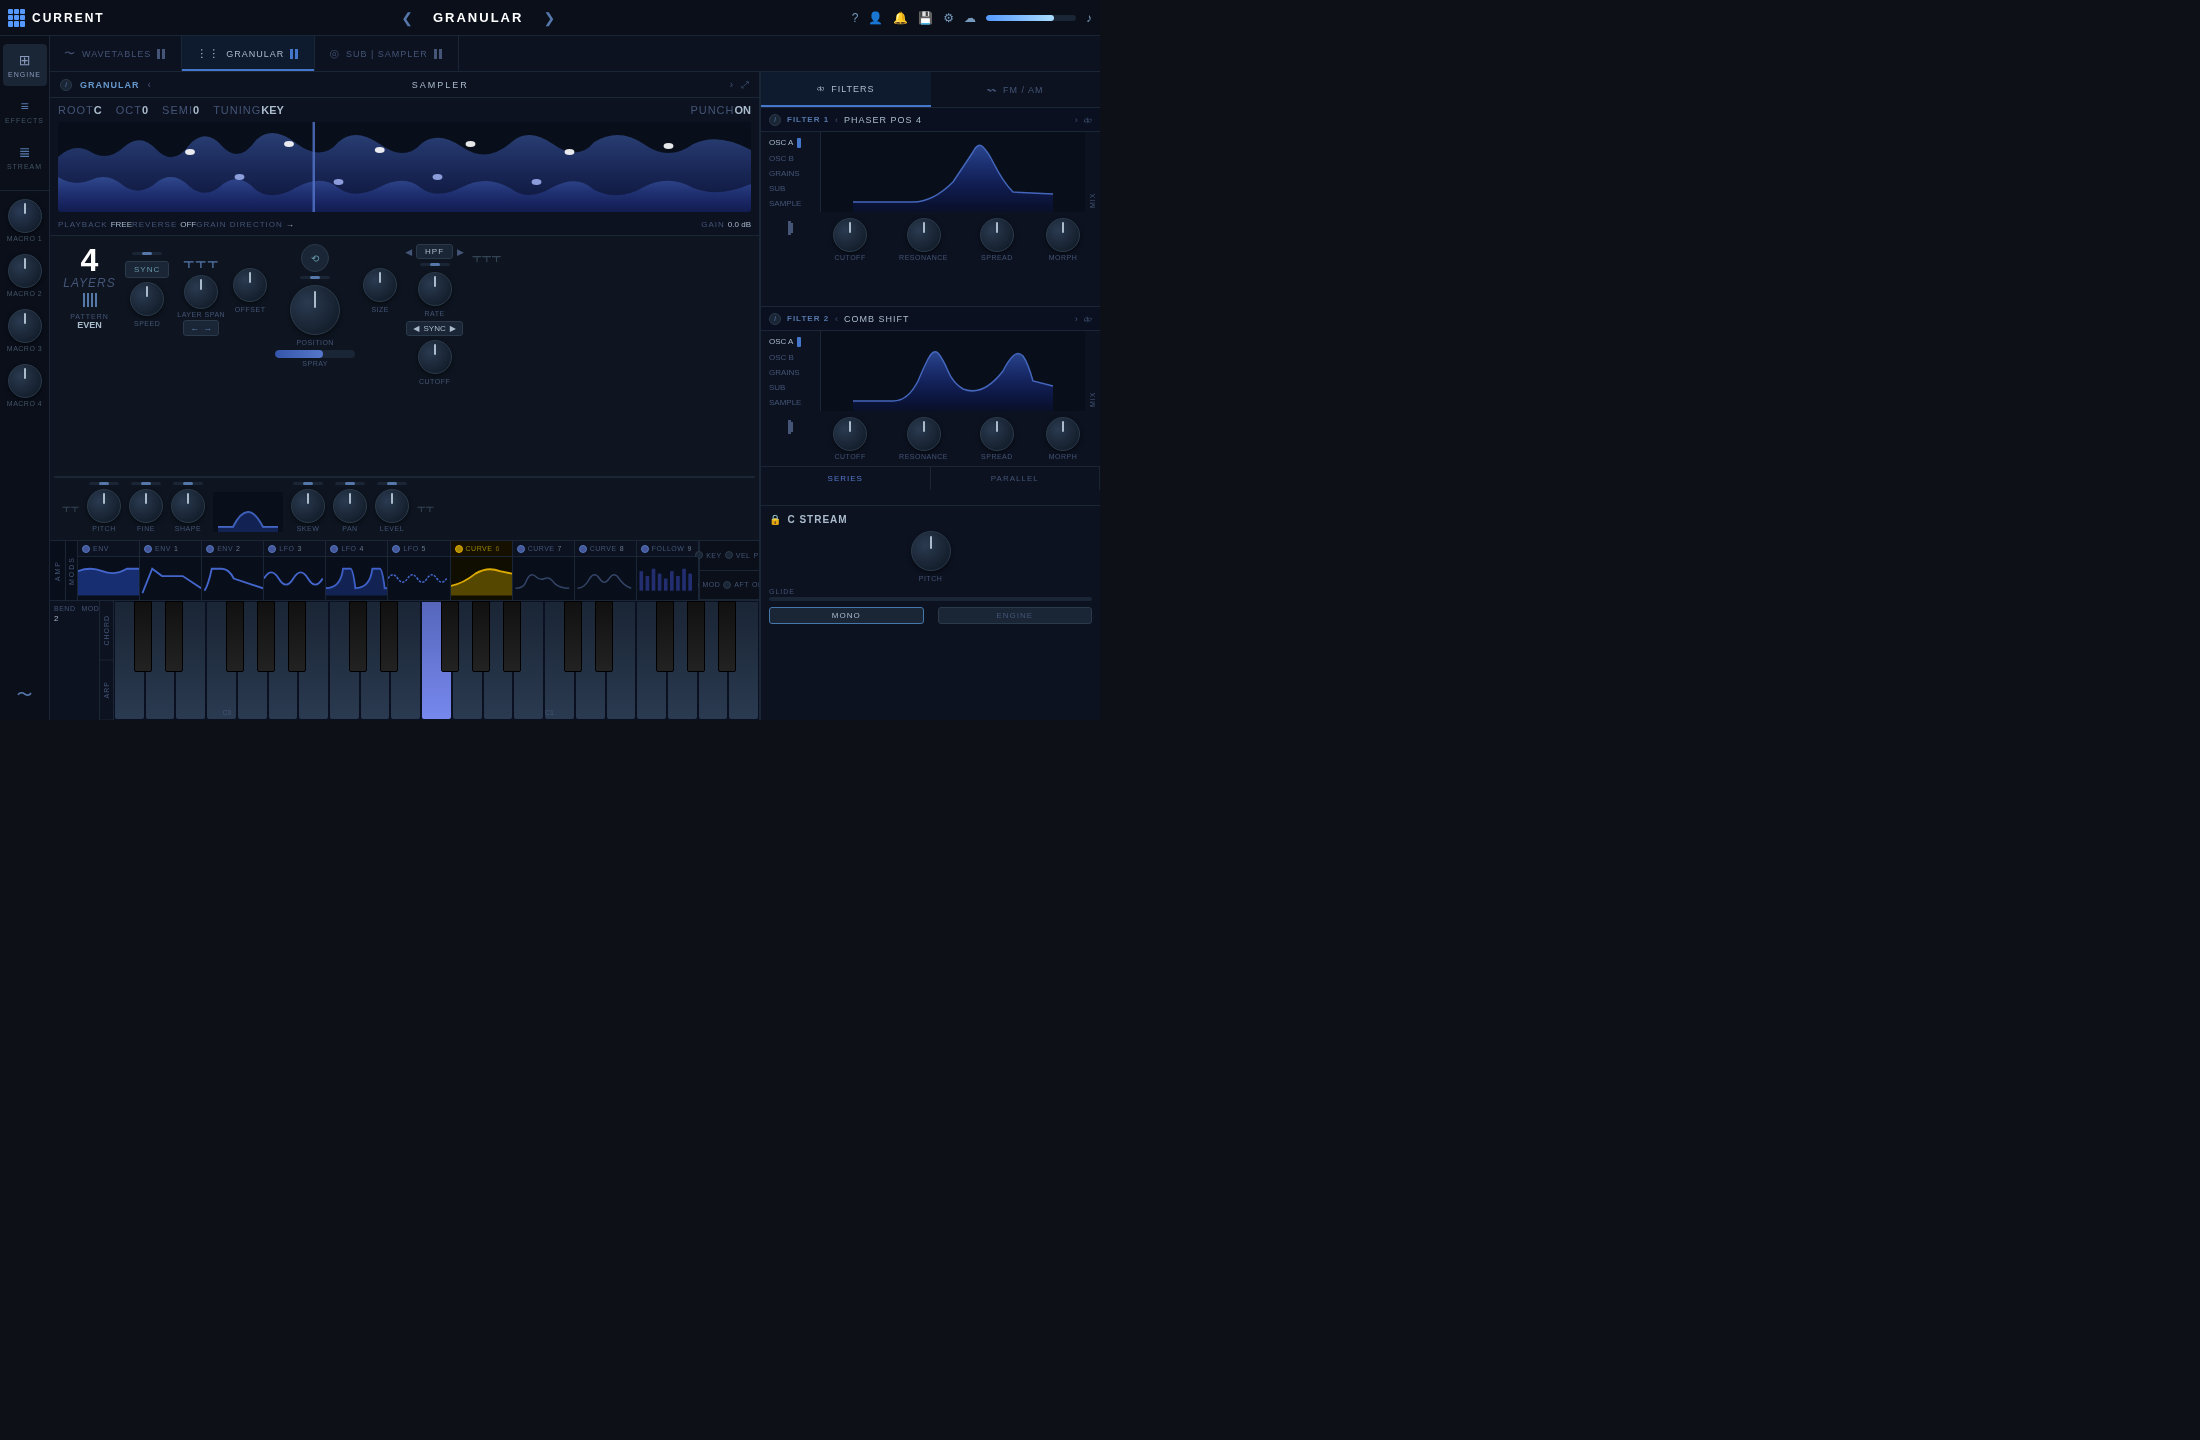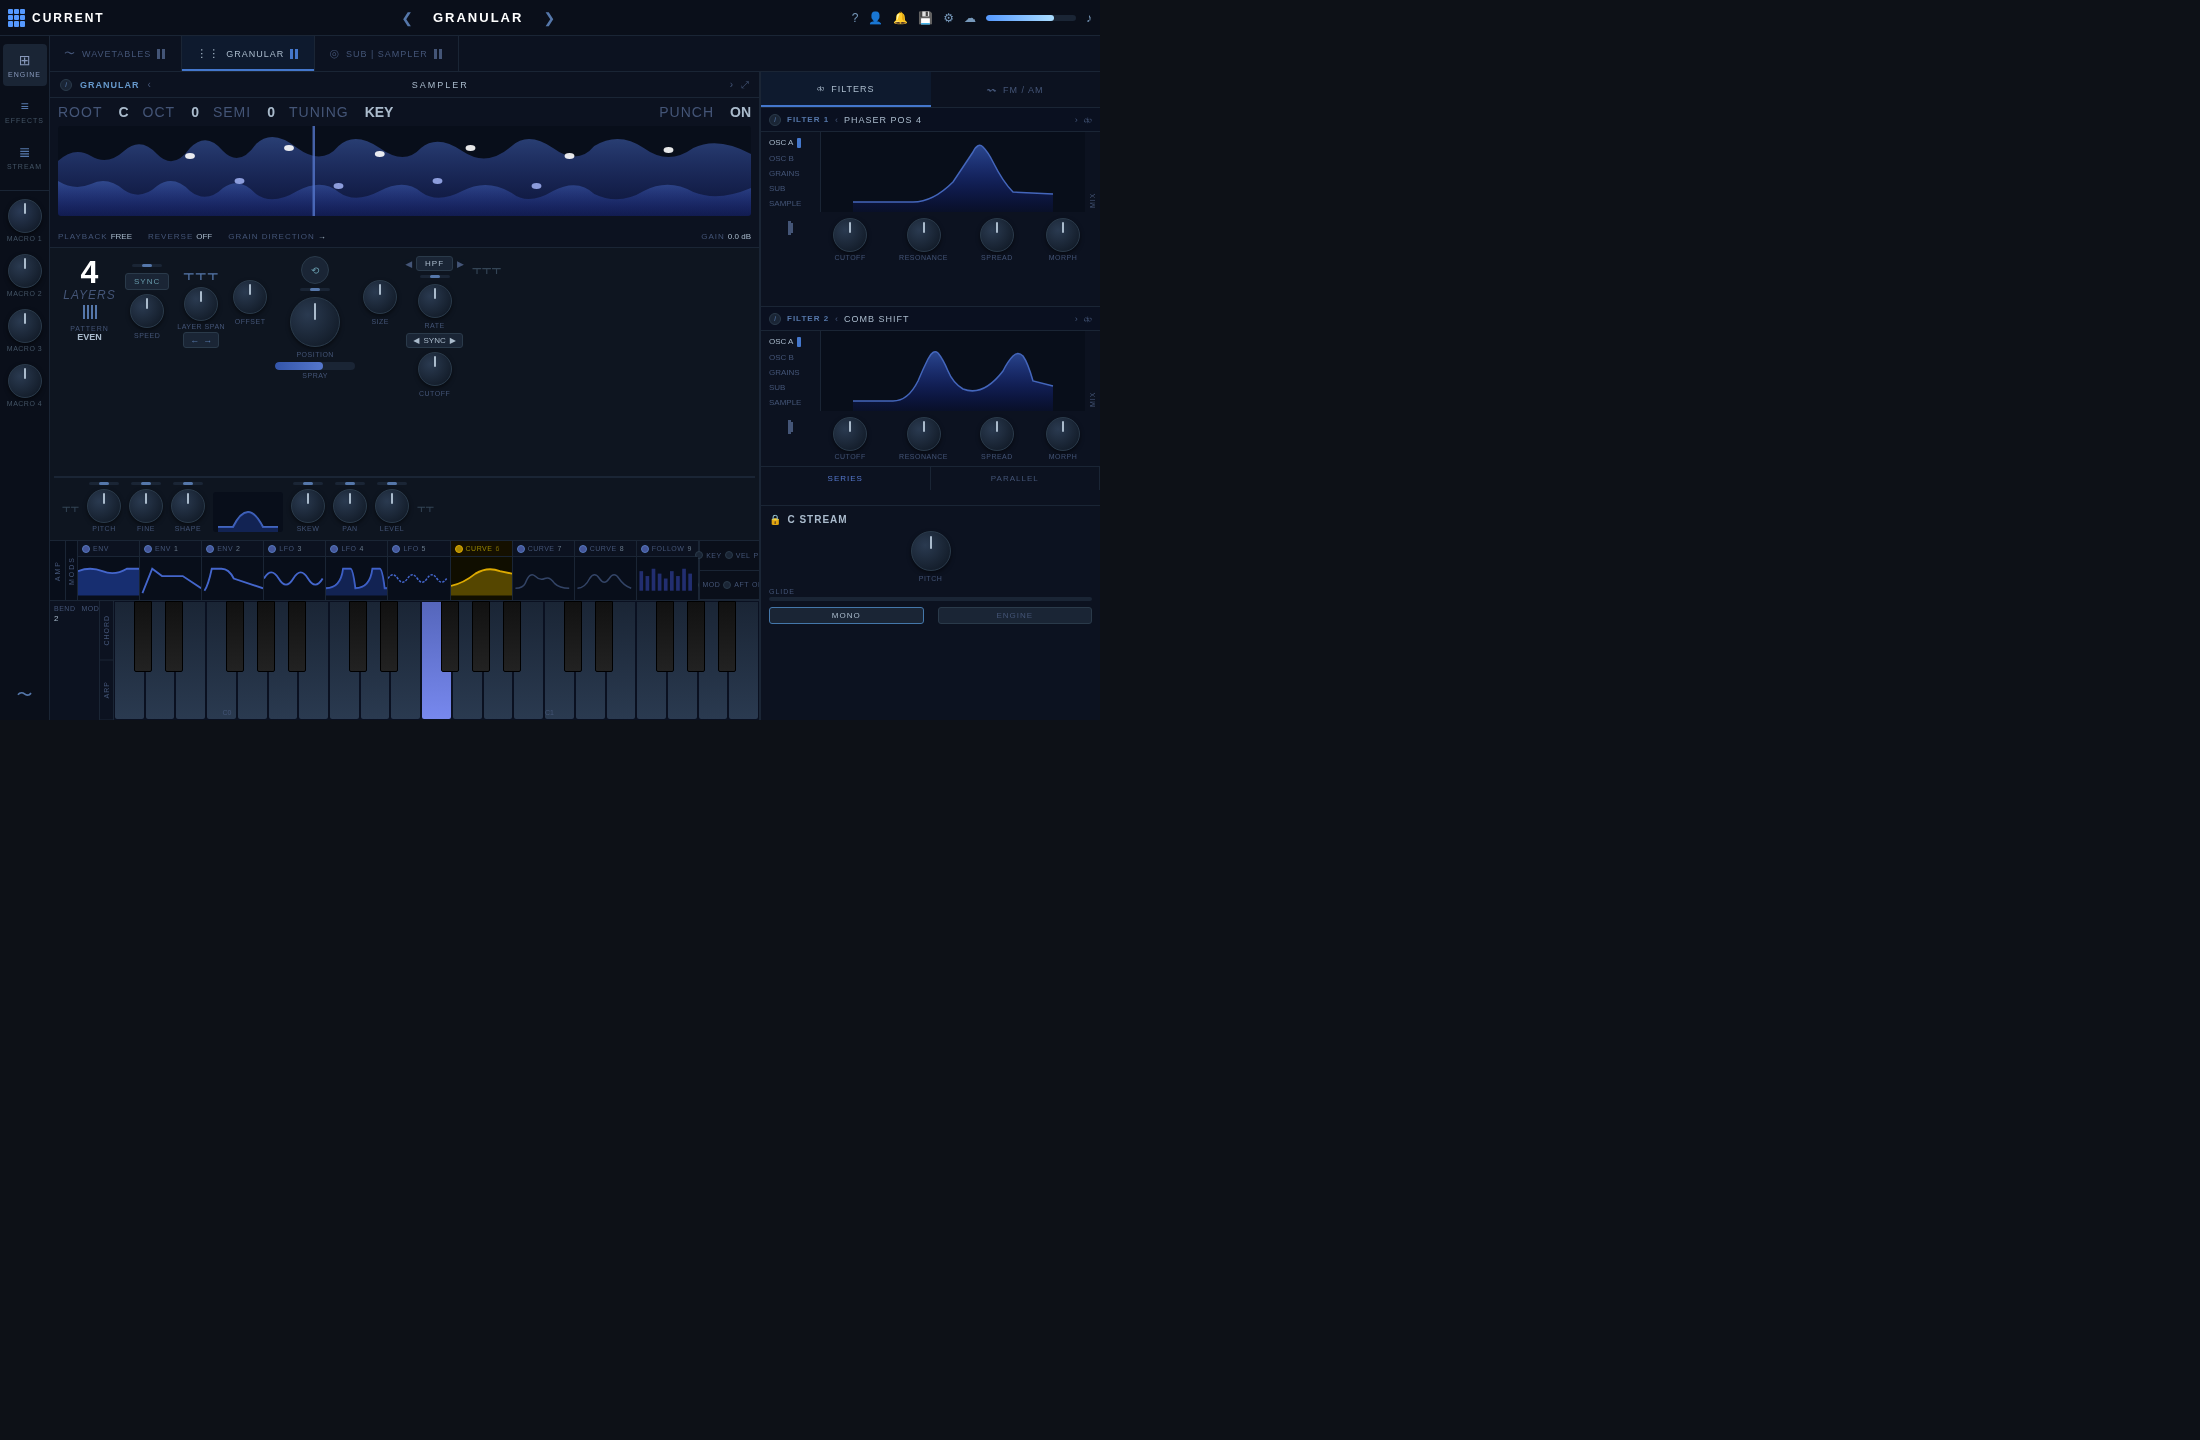--- a/index.html
+++ b/index.html
@@ -214,39 +214,38 @@
       flex-shrink: 0;
     }
     .waveform-params {
       display: flex;
       gap: 14px;
       margin-bottom: 6px;
     }
     .waveform-param {
       display: flex;
       align-items: flex-end;
-      gap: 16px;
-      font-size: 14px;
+      gap: 0;
+      font-size: 11px;
     }
     .param-label { color: #445577; letter-spacing: 1px; }
     .param-value { color: #aabbcc; font-weight: bold; }
     .waveform-display {
       height: 90px;
       background: #080e1a;
       border-radius: 3px;
       position: relative;
       overflow: hidden;
     }
     .waveform-svg {
       width: 100%; height: 100%;
     }
     .waveform-footer {
       display: flex;
-      gap: 16px;
-      margin-top: 16px;
+      margin-top: 8px;
       font-size: 8px;
       align-items: center;
     }
     .wf-param { display: flex; gap: 3px; }
     .wf-label { color: #445577; letter-spacing: 1px; }
     .wf-value { color: #aabbcc; }
     
     .synth-controls {
       flex: 1;
       display: flex;

